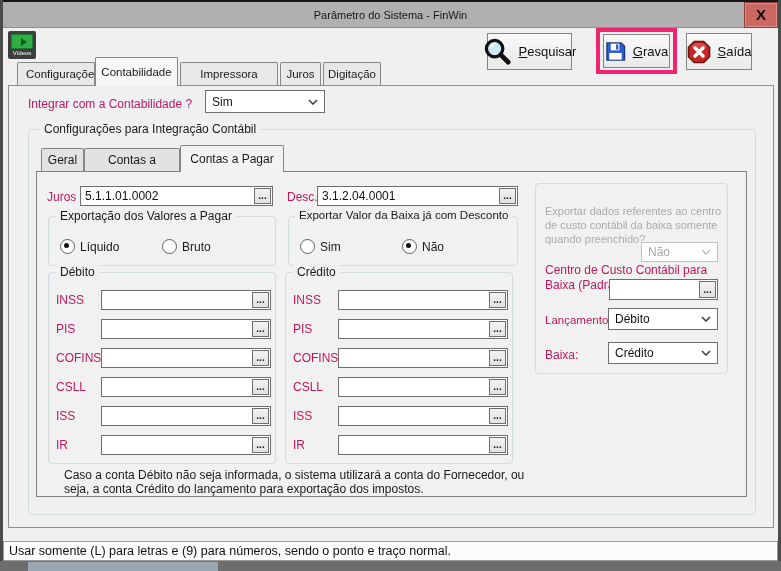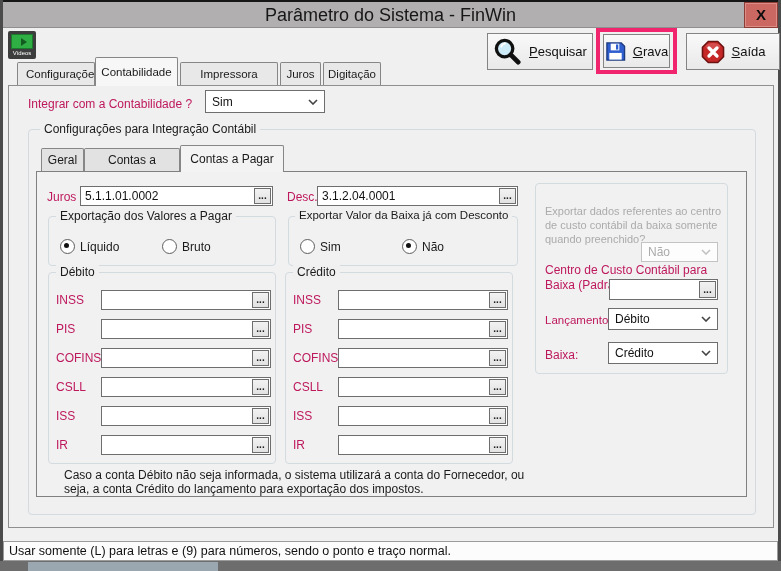--- a/index.html
+++ b/index.html
@@ -6,21 +6,21 @@
   .window{position:relative;width:781px;height:571px;background:#f0f0f0;overflow:hidden;}
   .abs{position:absolute;box-sizing:border-box;}
   
   .frame-top{left:0;top:0;width:781px;height:2px;background:#161616;}
   .frame-left{left:0;top:0;width:3px;height:561px;background:#4b4b4b;}
   .frame-right{left:778px;top:0;width:3px;height:561px;background:#4b4b4b;}
   .bottom-band{left:0;top:561px;width:781px;height:10px;background:#6d6d6d;}
   .band-sliver{left:28px;top:562px;width:190px;height:9px;background:#9aa7b1;}
   
   .titlebar{left:3px;top:2px;width:775px;height:26px;background:#b1afaf;border-bottom:1px solid #8f8f8f;}
-  .title-text{width:100%;text-align:center;line-height:26px;font-size:18px;color:#171717;}
+  .title-text{width:100%;text-align:center;line-height:26px;font-size:11px;color:#171717;}
   .close-btn{left:744px;top:2px;width:34px;height:26px;background:#cc6862;border:1px solid #8e3c36;box-shadow:inset 0 0 0 1px #dd8d87;color:#0d0d0d;font-weight:bold;font-size:15px;text-align:center;line-height:24px;cursor:pointer;}
   
   .videos-btn{left:8px;top:31px;width:28px;height:28px;background:#3d3d3d;border-radius:2px;}
   .videos-screen{left:3px;top:3px;width:22px;height:15px;background:#2fae44;border:1px solid #1c7a2e;}
   .videos-play{left:9px;top:3px;width:0;height:0;border-left:6px solid #135c21;border-top:4px solid transparent;border-bottom:4px solid transparent;}
   .videos-label{left:0;top:19px;width:28px;text-align:center;font-size:6px;color:#fff;}
   
   .toolbtn{display:flex;align-items:center;justify-content:center;gap:7px;background:linear-gradient(#f9f9f9,#e9e9e9);border:1px solid #848484;font-size:13px;color:#111;cursor:pointer;}
   .toolbtn .lbl::first-letter{text-decoration:underline;}
   .grava-outline{left:596px;top:28px;width:81px;height:46px;border:4px solid #f0256e;}
@@ -66,21 +66,21 @@
   </div>
   <div class="abs close-btn">X</div>
 
   <div class="abs videos-btn">
     <div class="abs videos-screen">
       <div class="abs videos-play"></div>
     </div>
     <div class="abs videos-label">Vídeos</div>
   </div>
 
-  <div class="abs toolbtn" style="left:487px;top:33px;width:106px;height:37px;">
+  <div class="abs toolbtn" style="left:487px;top:33px;width:85px;height:37px;">
     <span style="display:inline-flex;">
       <svg width="29" height="29" viewBox="0 0 30 30">
         <circle cx="12" cy="12" r="8.5" fill="#cdeaf7" stroke="#101010" stroke-width="3.4"></circle>
         <path d="M8.5 10 a5.5 5.5 0 0 1 4.2 -3.4" stroke="#ffffff" stroke-width="1.8" fill="none" stroke-linecap="round"></path>
         <path d="M18.5 18.5 L26 26" stroke="#101010" stroke-width="5" stroke-linecap="round"></path>
       </svg>
     </span>
     <span class="lbl">Pesquisar</span>
   </div>
 
@@ -90,21 +90,21 @@
       <svg width="21" height="21" viewBox="0 0 22 22">
         <path d="M2 2 h15 l3.5 3.5 v14.5 h-18.5 z" fill="#2f5fce" stroke="#1b3a80" stroke-width="1.4"></path>
         <rect x="6" y="2.8" width="9" height="7" fill="#ffffff"></rect>
         <rect x="11.5" y="3.6" width="2.4" height="5.4" fill="#2f5fce"></rect>
         <rect x="4.5" y="12.5" width="13" height="7" fill="#ffffff"></rect>
       </svg>
     </span>
     <span class="lbl">Grava</span>
   </div>
 
-  <div class="abs toolbtn" style="left:686px;top:33px;width:94px;height:37px;">
+  <div class="abs toolbtn" style="left:686px;top:33px;width:66px;height:37px;">
     <span style="display:inline-flex;">
       <svg width="24" height="24" viewBox="0 0 24 24">
         <polygon points="7.3,1.5 16.7,1.5 22.5,7.3 22.5,16.7 16.7,22.5 7.3,22.5 1.5,16.7 1.5,7.3" fill="#c62828" stroke="#6d1111" stroke-width="1.6"></polygon>
         <ellipse cx="12" cy="6.5" rx="7.5" ry="3.5" fill="#e26a6a" opacity="0.55"></ellipse>
         <path d="M8 8 L16 16 M16 8 L8 16" stroke="#ffffff" stroke-width="3.3" stroke-linecap="round"></path>
       </svg>
     </span>
     <span class="lbl">Saída</span>
   </div>
 

